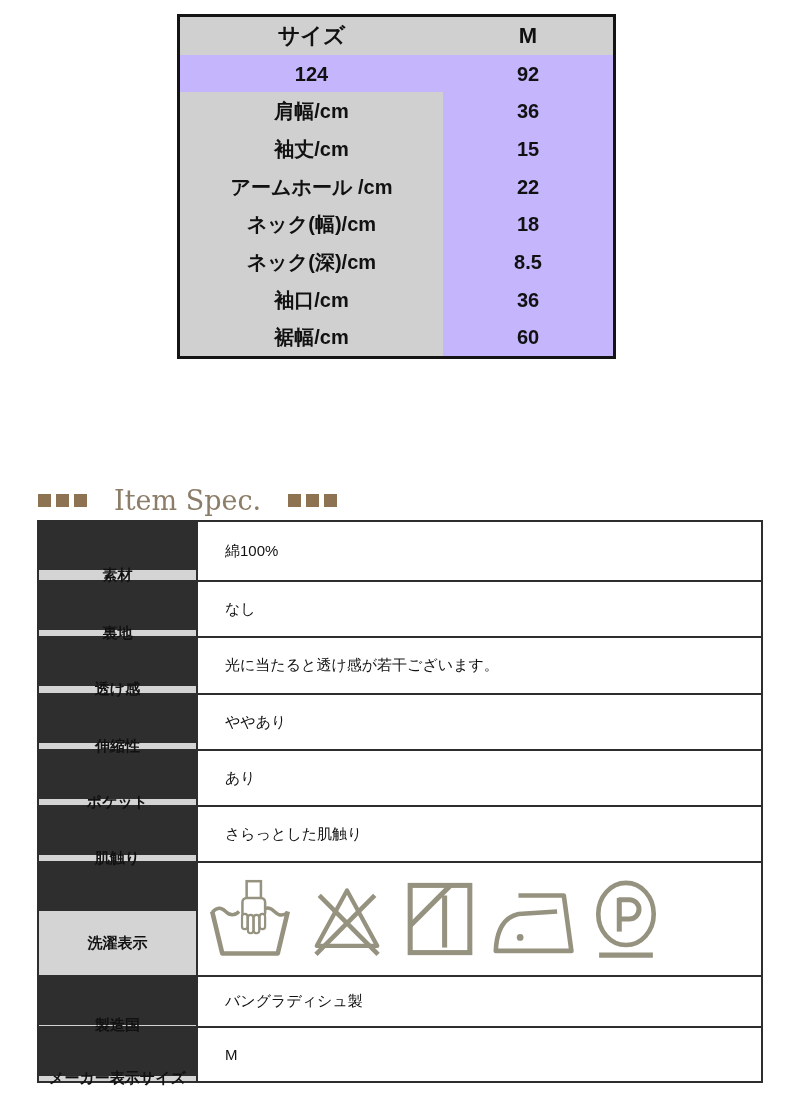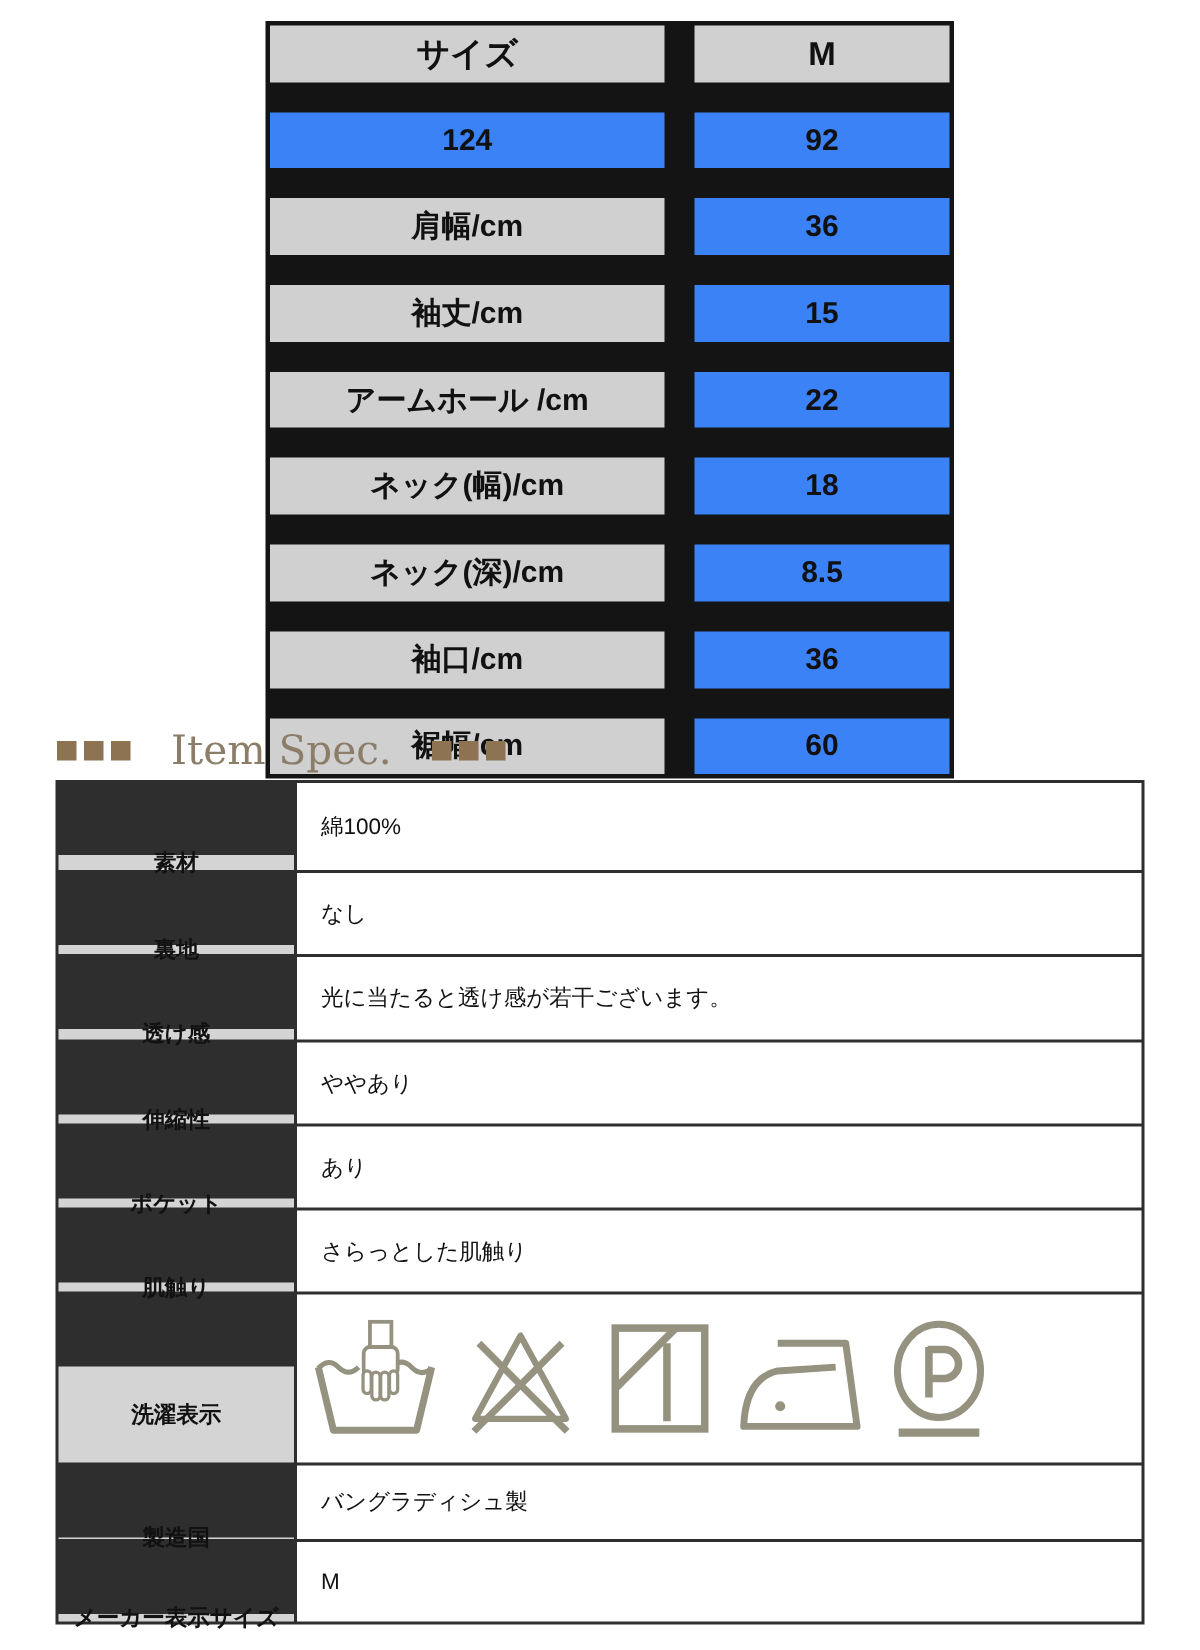--- a/index.html
+++ b/index.html
@@ -16,25 +16,25 @@
   html,body{margin:0;padding:0;}
   body{
     width:800px;height:1100px;position:relative;background:#fff;
     font-family:"Liberation Sans","DejaVu Sans",sans-serif;color:var(--ink);
   }
 
   
   .size-table{
     position:absolute;left:177px;top:14px;
     display:grid;grid-template-columns:263px 170px;grid-auto-rows:37.7px;
-    gap:20px;padding:3px;background:var(--black-border);
+    gap:0;padding:3px;background:var(--black-border);
   }
   .st-cell{
     display:flex;align-items:center;justify-content:center;
-    background:#3b82f6;font-weight:bold;font-size:20px;line-height:1;
+    background:#c4b5fd;font-weight:bold;font-size:20px;line-height:1;
   }
   .st-label{background:var(--gray-cell);}
   .st-header{background:var(--gray-cell);font-size:22px;}
 
   
   .spec-heading{
     position:absolute;left:38px;top:488px;
     display:flex;align-items:center;height:24px;
   }
   .squares{display:flex;gap:5px;}
@@ -50,21 +50,21 @@
     display:grid;grid-template-columns:157px 563px;
     grid-template-rows:58px 54px 55px 54px 54px 54px 112px 49px 53px;
     gap:2px;padding:2px;background:var(--spec-border);
   }
   .sp-label{
     background:var(--spec-gray);display:flex;align-items:center;justify-content:center;
     font-weight:bold;font-size:15px;text-align:center;padding:0 4px;margin-top:48px;
   }
   .sp-value{
     background:#fff;display:flex;align-items:center;
-    font-size:15px;padding-left:16px;
+    font-size:15px;padding-left:27px;
   }
   .care-cell{gap:9px;padding-left:8px;}
   .care-cell svg{height:84px;display:block;}
 
   .care-stroke{stroke:var(--care);fill:none;}
 </style>
 </head>
 <body>
 
 <div class="size-table">

